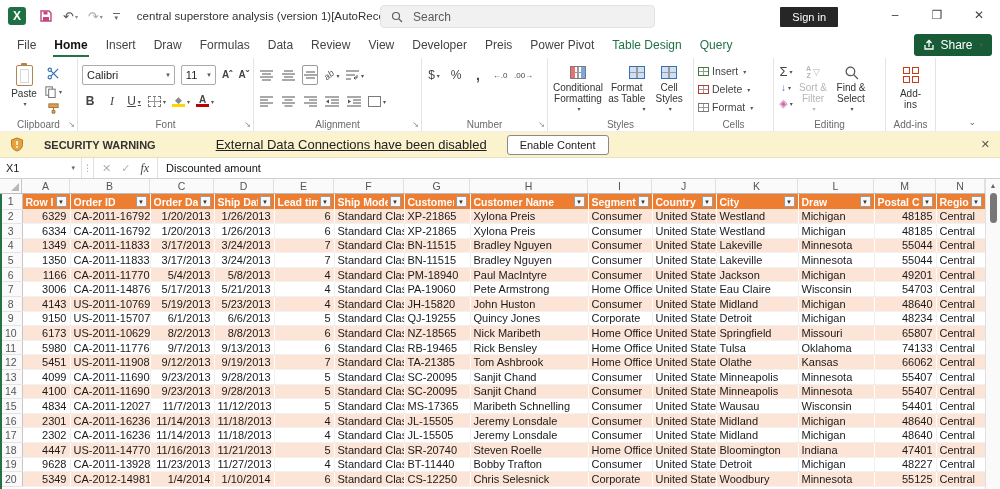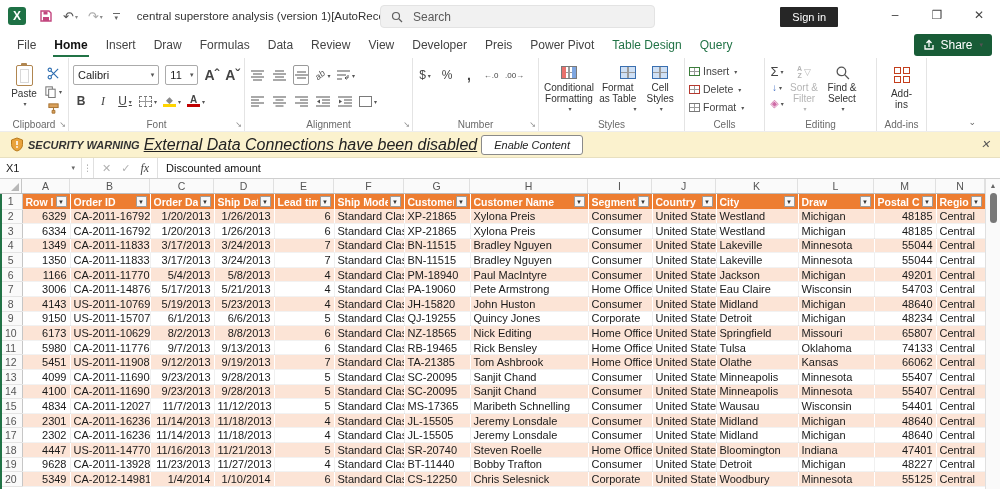--- a/index.html
+++ b/index.html
@@ -67,35 +67,35 @@
       linear-gradient(to right, #e8726d 30%, transparent 30%),
       linear-gradient(to left, #7ea6e0 30%, transparent 30%),
       linear-gradient(to right, transparent 46%, #9a9a9a 46%, #9a9a9a 54%, transparent 54%),
       linear-gradient(to bottom, transparent 42%, #9a9a9a 42%, #9a9a9a 58%, transparent 58%); }
   .mgrid.green { border-color:#3b7d3b; }
   .mgrid.red { border-color:#b5392f; }
   .clipicon { position:relative; width:17px; height:21px; border:1.5px solid #b08650; border-radius:2px; background:#fff; }
   .clipicon::before { content:""; position:absolute; left:4px; top:-3px; width:6px; height:3px; background:#b08650; border-radius:1px; }
   .clipicon::after { content:""; position:absolute; left:3px; top:3px; right:3px; bottom:2px; background:#fefefe; border:1px solid #d8d8d8; }
   .fontbar { display:inline-block; width:13px; border-bottom:3.5px solid; line-height:0; }
-  .abar { display:flex; flex-direction:column; align-items:center; font-size:14px; font-weight:bold; color:#444; line-height:10px; }
+  .abar { display:flex; flex-direction:column; align-items:center; font-size:10px; font-weight:bold; color:#444; line-height:10px; }
   .sumchar { font-size:13px; color:#444; }
   .eraser { color:#cf6ba6; font-size:11px; }
   .azfunnel { display:flex; flex-direction:column; align-items:center; color:#b5b5b5; font-size:7px; line-height:7px; font-weight:bold; }
   .disabled { color:#b5b5b5 !important; }
   .addgrid { display:grid; grid-template-columns:7px 7px; grid-template-rows:7px 7px; gap:2px; }
   .addgrid span { border:1.6px solid #C43E1C; }
   .decsmall { font-size:8px; color:#444; letter-spacing:0; }
   .rib-collapse { position:absolute; right:24px; bottom:4px; color:#666; font-size:9px; }
 
   
   .secbar { height:26px; background:#FBF2CE; border-bottom:1px solid #e8e0c0; display:flex; align-items:center;
-    padding-left:10px; gap:4px; position:relative;font-style:italic; }
+    padding-left:10px; gap:20px; position:relative; }
   .sec-label { font-size:11px; font-weight:bold; color:#333; }
-  .sec-link { font-size:16px; color:#222; text-decoration:underline; }
+  .sec-link { font-size:13px; color:#222; text-decoration:underline;margin-left:40px; }
   .enable-btn { font-size:11px; color:#222; background:#fff; border:1px solid #8a8a8a; border-radius:3px;
     padding:3px 12px; }
   .sec-close { position:absolute; right:10px; color:#555; font-size:11px; }
 
   
   .fbar { height:21px; display:flex; align-items:stretch; border-bottom:1px solid #cfcfcf; background:#fff; }
   .namebox { width:82px; display:flex; align-items:center; justify-content:space-between; padding:0 6px;
     font-size:11px; color:#222; border-right:1px solid #e0e0e0; }
   .namebox .caret { font-size:7px; color:#666; }
   .fdots { width:12px; display:flex; align-items:center; justify-content:center; color:#999; font-size:9px; border-right:1px solid #e0e0e0; }
@@ -188,21 +188,21 @@
           <path d="M6 8V2M3.5 4L6 1.5 8.5 4" fill="none" stroke="#fff" stroke-width="1.3"></path>
           <path d="M2 6v4h8V6" fill="none" stroke="#fff" stroke-width="1.3"></path>
         </svg>
       <span>Share</span>
       <span class="caret">▾</span>
     </div>
   </div>
 
   <div class="ribbon">
 
-    <div class="rgroup" style="width:69px;">
+    <div class="rgroup" style="width:78px;">
       <div class="bigbtn" style="width:40px;">
         <span class="bicon">
             <span class="clipicon"></span>
           </span>
         <span>Paste</span>
         <span class="caret">▾</span>
       </div>
       <div class="minicol" style="margin-top:3px;">
         <span class="sbtn">
           <svg width="13" height="13" viewBox="0 0 14 14">
@@ -742,21 +742,21 @@
           </tr>
           <tr class="datarow banded">
             <td class="rownum">10</td>
             <td class="cell ar">6173</td>
             <td class="cell">US-2011-106299</td>
             <td class="cell ar">8/2/2013</td>
             <td class="cell ar">8/8/2013</td>
             <td class="cell ar">6</td>
             <td class="cell">Standard Class</td>
             <td class="cell">NZ-18565</td>
-            <td class="cell">Nick Editing</td>
+            <td class="cell">Nick Maribeth</td>
             <td class="cell">Home Office</td>
             <td class="cell">United States</td>
             <td class="cell">Springfield</td>
             <td class="cell">Missouri</td>
             <td class="cell ar">65807</td>
             <td class="cell">Central</td>
           </tr>
           <tr class="datarow">
             <td class="rownum">11</td>
             <td class="cell ar">5980</td>

